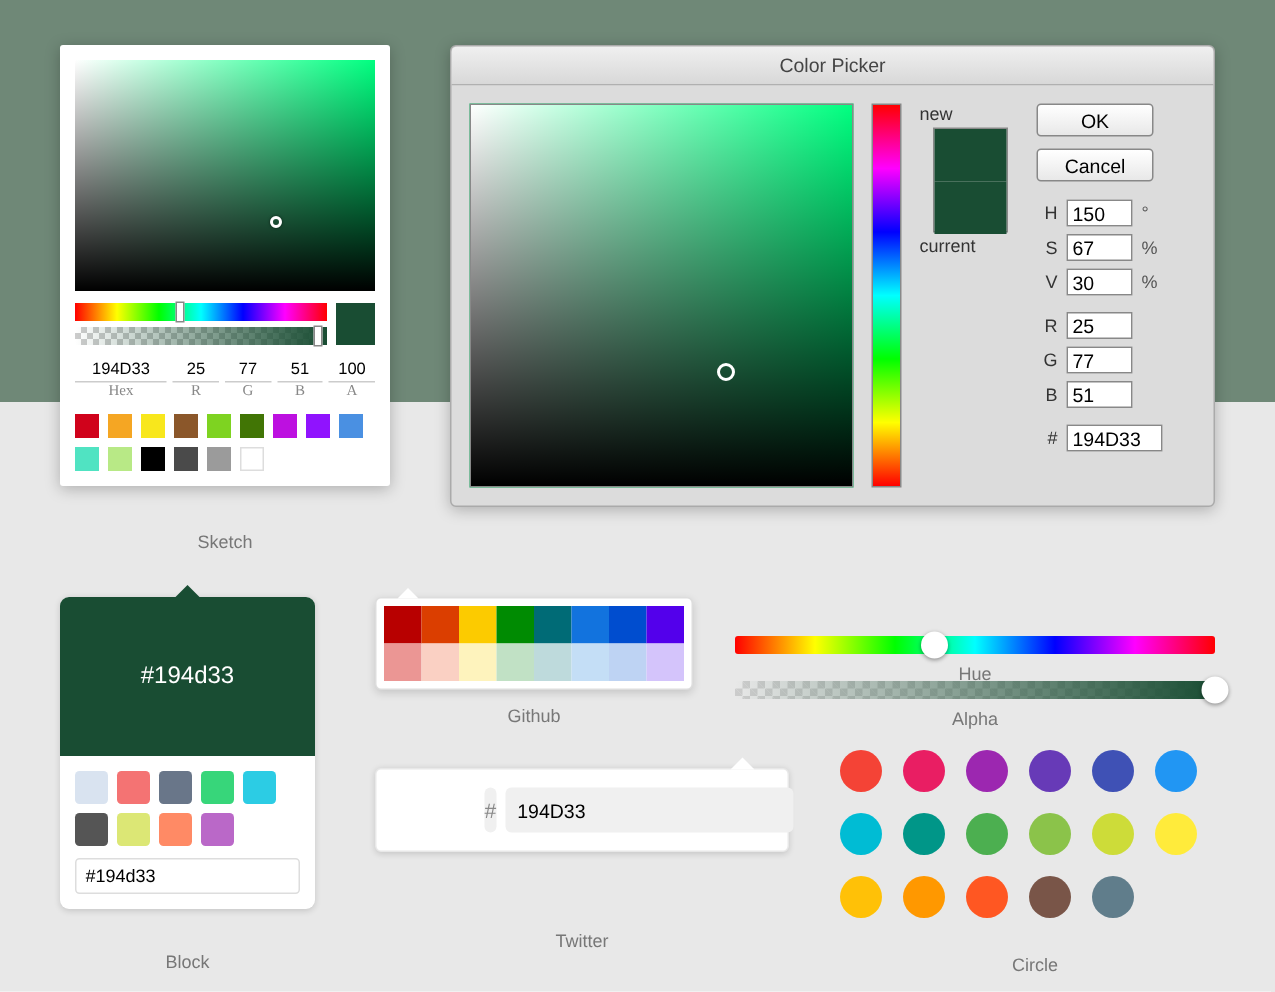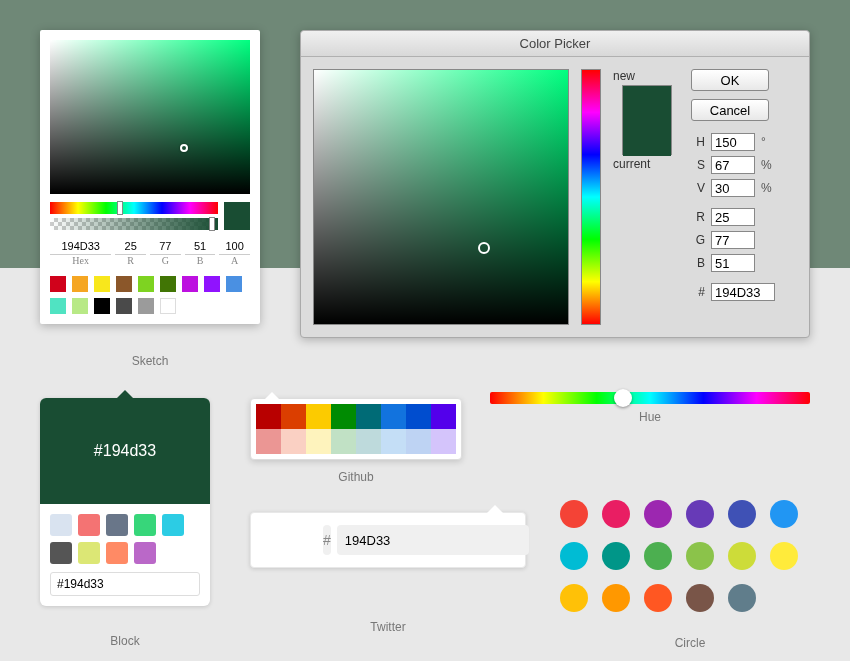--- a/index.html
+++ b/index.html
@@ -74,21 +74,21 @@
 
 
 .twitter { position:absolute; left:250px; top:512px; width:276px; background:#fff; border:1px solid #e8e8e8; border-radius:4px; box-shadow:0 1px 4px rgba(0,0,0,.15); padding:12px;}
 .twitter .triangle{ position:absolute; top:-8px; right:22px; width:0; height:0; border:8px solid transparent; border-bottom-color:#fff; border-top:none;}
 .twitter .hexbox { width:30px; height:30px; background:#f0f0f0; border-radius:4px; display:flex; align-items:center; justify-content:center; color:#888; font-size:14px;}
 .twitter input { height:30px; flex:1; border:none; background:#f0f0f0; border-radius:4px; padding:0 8px; font-size:13px;}
 .twitter .hrow{ display:flex; gap:6px; margin-left:0px;}
 .twitter .grid-wrap{display:flex; flex-wrap:wrap; gap:6px;}
 
 
-.hue-strip { position:absolute; left:490px; top:392px; width:320px;}
+.hue-strip { position:absolute; left:490px; top:424px; width:320px;}
 .hue-track{height:12px; border-radius:2px; position:relative; cursor:pointer;
   background:linear-gradient(to right,#f00,#ff0,#0f0,#0ff,#00f,#f0f,#f00);}
 .knob-big{ position:absolute; top:-3px; width:18px; height:18px; background:#fff; border-radius:50%; box-shadow:0 1px 3px rgba(0,0,0,.4); transform:translateX(-50%);}
 
 .alpha-strip{ position:absolute; left:490px; top:454px; width:320px;}
 .alpha-track{ height:12px; border-radius:2px; position:relative; cursor:pointer;
   background-image:linear-gradient(45deg,#ccc 25%,transparent 25%,transparent 75%,#ccc 75%),linear-gradient(45deg,#ccc 25%,transparent 25%,transparent 75%,#ccc 75%);
   background-size:10px 10px; background-position:0 0,5px 5px;}
 
 
@@ -281,20 +281,27 @@
   </div>
   <div class="label" style="position:absolute; left:250px; top:614px; width:276px;">Twitter</div>
 
   <div class="hue-strip">
     <div class="hue-track">
       <div class="knob-big" id="hue-knob" style="left: 41.6%;"></div>
     </div>
     <div class="label">Hue</div>
   </div>
 
+  <div class="alpha-strip">
+    <div class="alpha-track">
+      <div class="alpha-over" id="alpha-over2" style="position: absolute; inset: 0px; background: linear-gradient(to right, transparent, rgb(25, 77, 51));"></div>
+      <div class="knob-big" id="alpha-knob" style="left: 100%;"></div>
+    </div>
+    <div class="label">Alpha</div>
+  </div>
 
   <div class="circle">
     <div class="cgrid" id="circle-grid">
         <span style="background: rgb(244, 67, 54);"></span>
         <span style="background: rgb(233, 30, 99);"></span>
         <span style="background: rgb(156, 39, 176);"></span>
         <span style="background: rgb(103, 58, 183);"></span>
         <span style="background: rgb(63, 81, 181);"></span>
         <span style="background: rgb(33, 150, 243);"></span>
         <span style="background: rgb(0, 188, 212);"></span>

